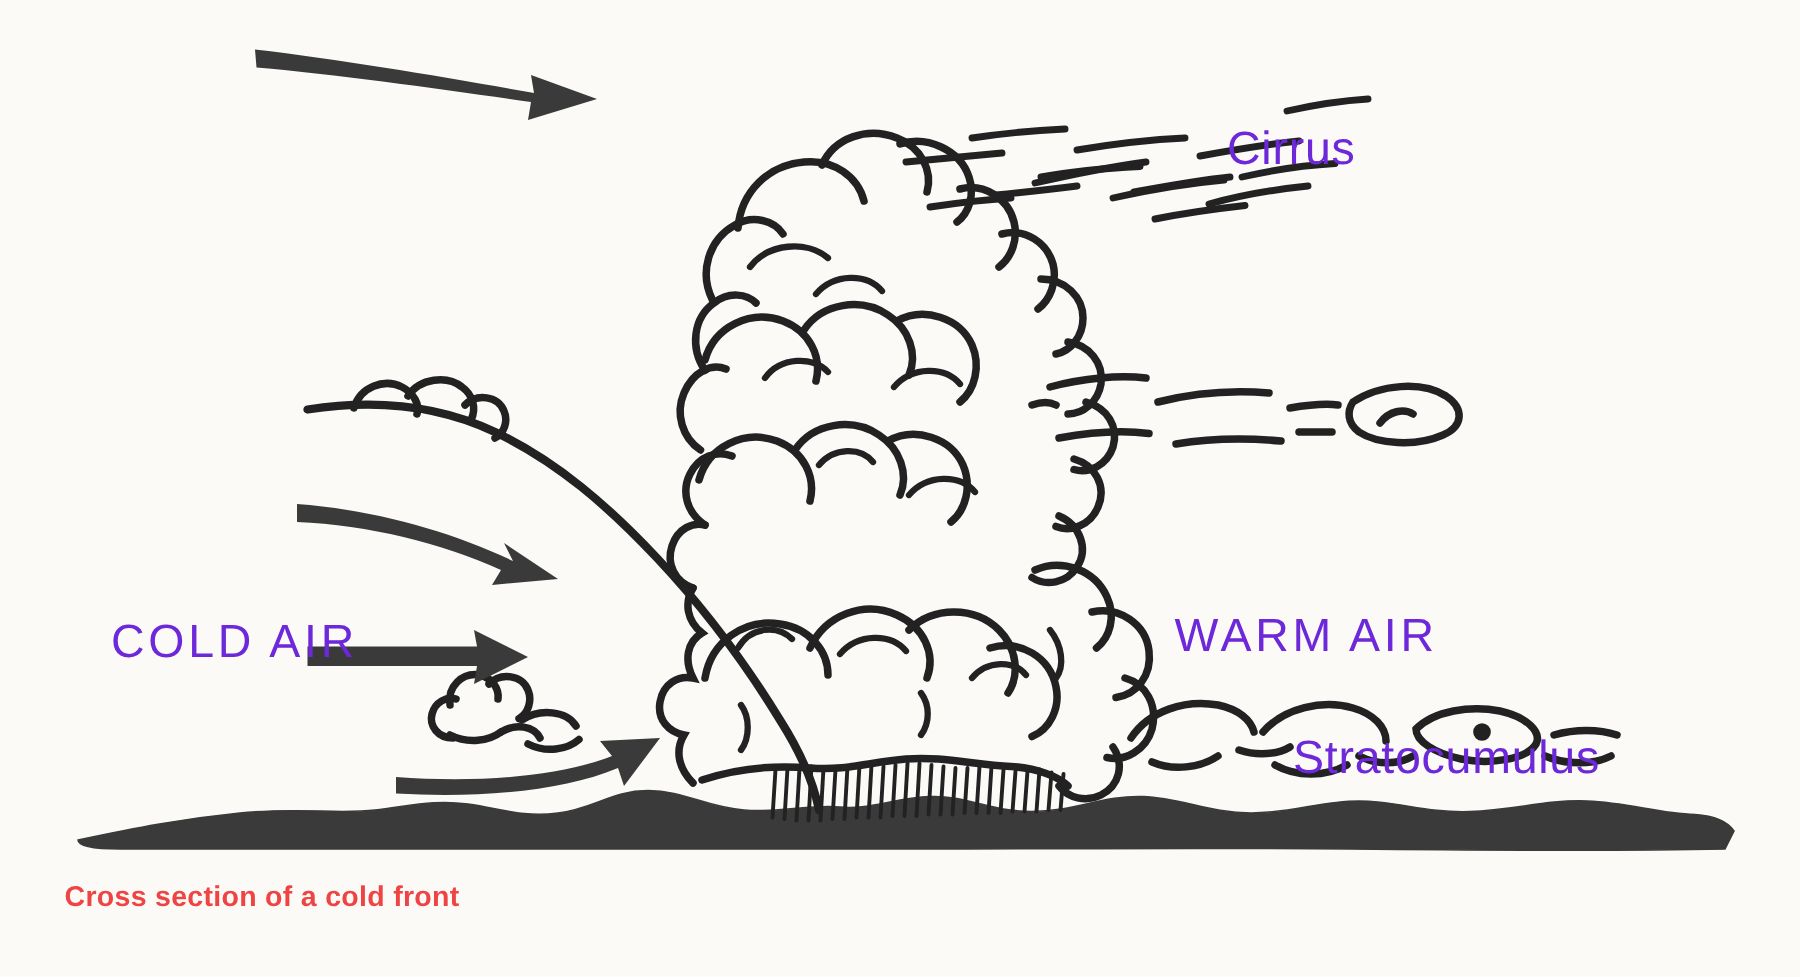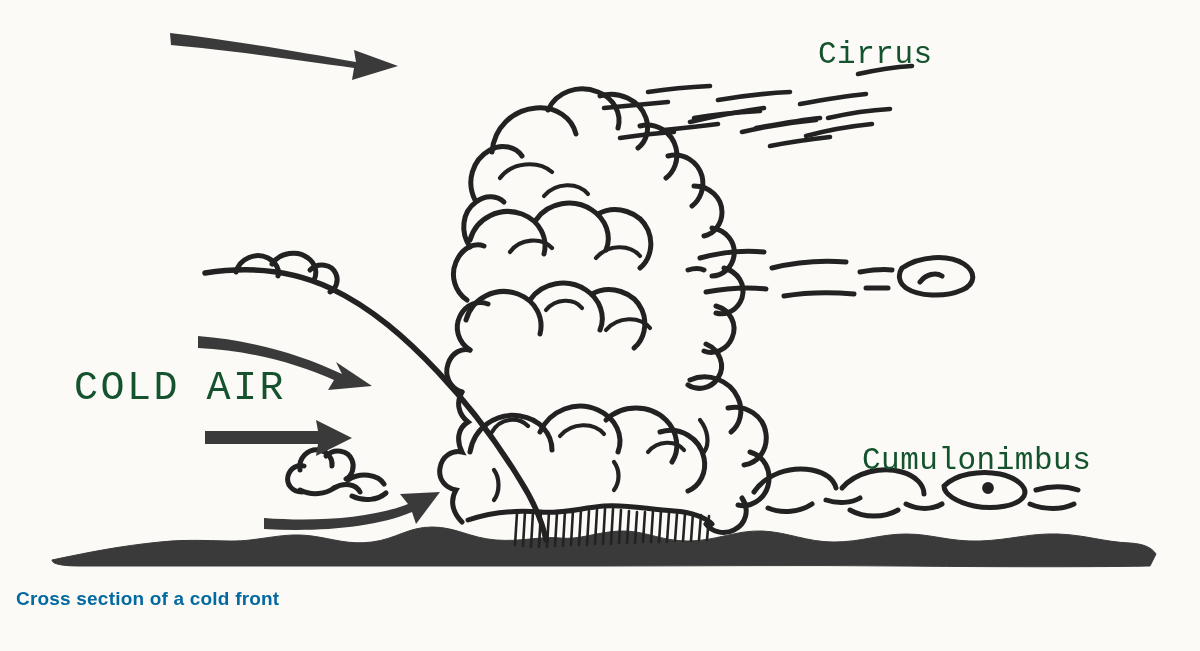--- a/index.html
+++ b/index.html
@@ -19,41 +19,42 @@
   }
   #diagram-svg {
     position: absolute;
     left: 0;
     top: 0;
     width: 1200px;
     height: 651px;
   }
   .label {
     position: absolute;
-    color: #14532d;
+    color: #6d28d9;
     white-space: nowrap;
-    font-family: Liberation Mono, monospace;
+    font-family: Liberation Sans, sans-serif;
+    margin-top: 44px;
   }
   .label-cloud {
     font-size: 31px;
     font-weight: 400;
     letter-spacing: 0.5px;
   }
   .label-airmass {
-    font-size: 40px;
+    font-size: 31px;
     font-weight: 400;
     letter-spacing: 2.5px;
   }
   .caption {
     position: absolute;
-    left: 16px;
+    left: 43px;
     top: 588px;
     font-size: 19px;
     font-weight: bold;
-    color: #0369a1;
+    color: #ef4444;
     letter-spacing: 0.2px;
     font-family: "Liberation Sans", sans-serif;
   }
   #label-cirrus       { left: 818px; top: 37px; }
   #label-altocumulus  { left: 864px; top: 208px; }
   #label-cumulonimbus { left: 437px; top: 307px; }
   #label-stratocumulus{ left: 862px; top: 443px; }
   #label-cold-air     { left: 74px;  top: 366px; }
   #label-warm-air     { left: 783px; top: 362px; }
 </style>
@@ -373,20 +374,21 @@
       <path d="M 1036 490 C 1050 486, 1066 486, 1078 490"></path>
       <path d="M 1030 504 C 1044 510, 1062 510, 1074 504"></path>
     </g>
 
   </svg>
 
   <div class="label label-cloud" id="label-cirrus">Cirrus</div>
 
 
 
-  <div class="label label-cloud" id="label-stratocumulus">Cumulonimbus</div>
+  <div class="label label-cloud" id="label-stratocumulus">Stratocumulus</div>
 
   <div class="label label-airmass" id="label-cold-air">COLD AIR</div>
 
+  <div class="label label-airmass" id="label-warm-air">WARM AIR</div>
 
   <div class="caption">Cross section of a cold front</div>
 
 </div>
 
 </body></html>

